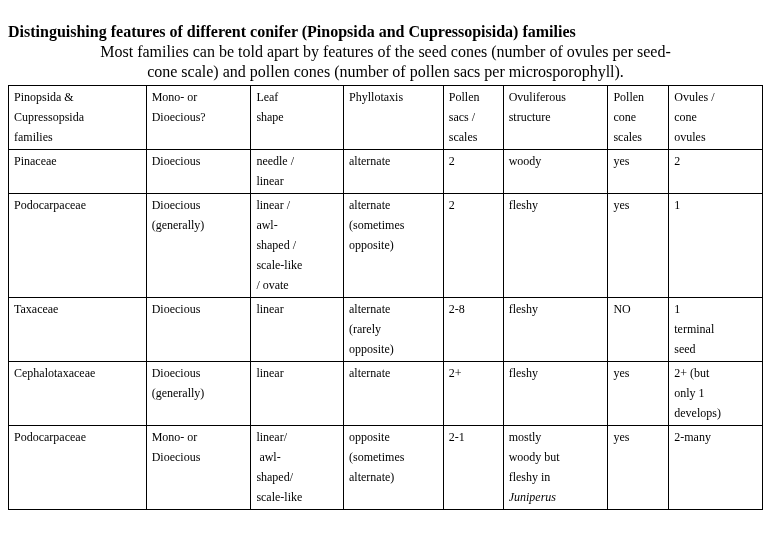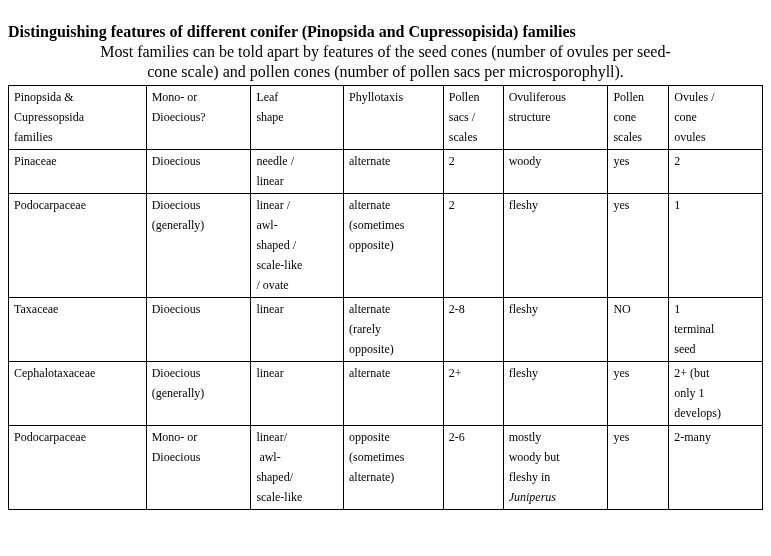--- a/index.html
+++ b/index.html
@@ -149,21 +149,21 @@
           <td>Podocarpaceae</td>
           <td>Mono- or
 Dioecious</td>
           <td>linear/
  awl-
 shaped/
 scale-like</td>
           <td>opposite
 (sometimes
 alternate)</td>
-          <td>2-6</td>
+          <td>2-1</td>
           <td><span>mostly
 woody but
 fleshy in
 </span><i>Juniperus</i></td>
           <td>yes</td>
           <td>2-many</td>
         </tr>
       </tbody>
   </table>
 </div>

